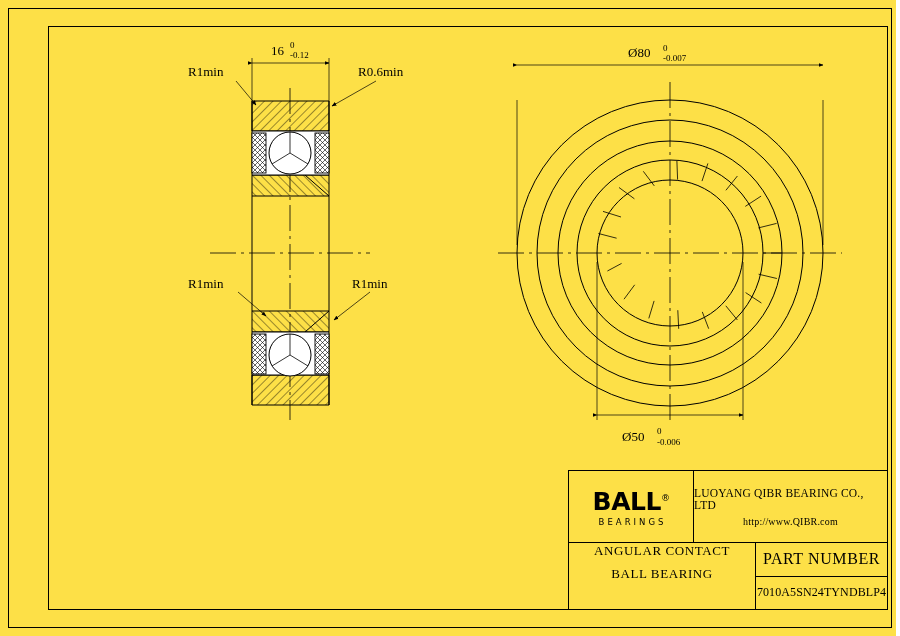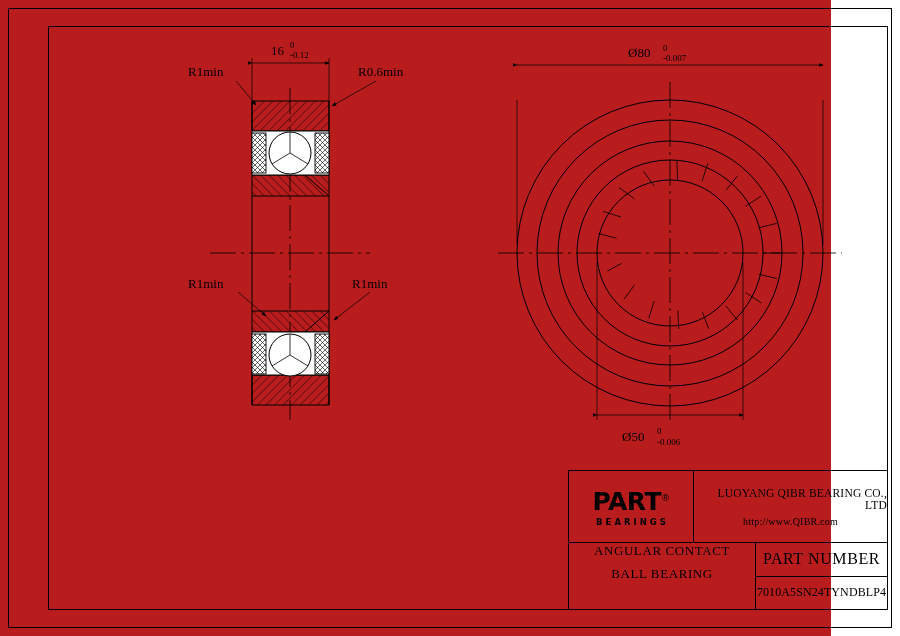--- a/index.html
+++ b/index.html
@@ -9,23 +9,23 @@
   }
   body {
     width: 900px;
     height: 636px;
     font-family: "Liberation Serif", serif;
     color: #000000;
     overflow: hidden;
   }
   #sheet {
     position: relative;
-    width: 831px;
+    width: 896px;
     height: 636px;
-    background: #b91c1c;
+    background: #fde047;
   }
   .frame-outer {
     position: absolute;
     left: 8px;
     top: 8px;
     width: 884px;
     height: 620px;
     border: 1px solid #000;
     box-sizing: border-box;
   }
@@ -112,31 +112,29 @@
     font-size: 9px;
     vertical-align: super;
     font-weight: normal;
   }
   .logo-sub {
     font-family: "DejaVu Sans", sans-serif;
     font-size: 8.5px;
     letter-spacing: 3px;
     margin-top: 3px;
     margin-left: 3px;
-    font-weight: bold;
   }
   .tb-company {
     flex: 1;
     height: 100%;
     display: flex;
     flex-direction: column;
     align-items: center;
     justify-content: center;
     gap: 5px;
-    text-align: right;
   }
   .tb-company .cname {
     font-size: 11.5px;
     letter-spacing: 0.2px;
   }
   .tb-company .curl {
     font-size: 10px;
     letter-spacing: 0.2px;
   }
   .tb-bottom {
@@ -321,21 +319,21 @@
       <text class="txt" x="622" y="441">Ø50</text>
       <text class="txt-sm" x="657" y="434">0</text>
       <text class="txt-sm" x="657" y="445">-0.006</text>
     </g>
   </svg>
 
   <div class="title-block">
     <div class="tb-top">
       <div class="tb-logo">
         <div class="logo-main">
-          <span>PART</span><span class="reg">®</span>
+          <span>BALL</span><span class="reg">®</span>
         </div>
         <div class="logo-sub">BEARINGS</div>
       </div>
       <div class="tb-company">
         <div class="cname">LUOYANG QIBR BEARING CO., LTD</div>
         <div class="curl">http://www.QIBR.com</div>
       </div>
     </div>
     <div class="tb-bottom">
       <div class="tb-product">

